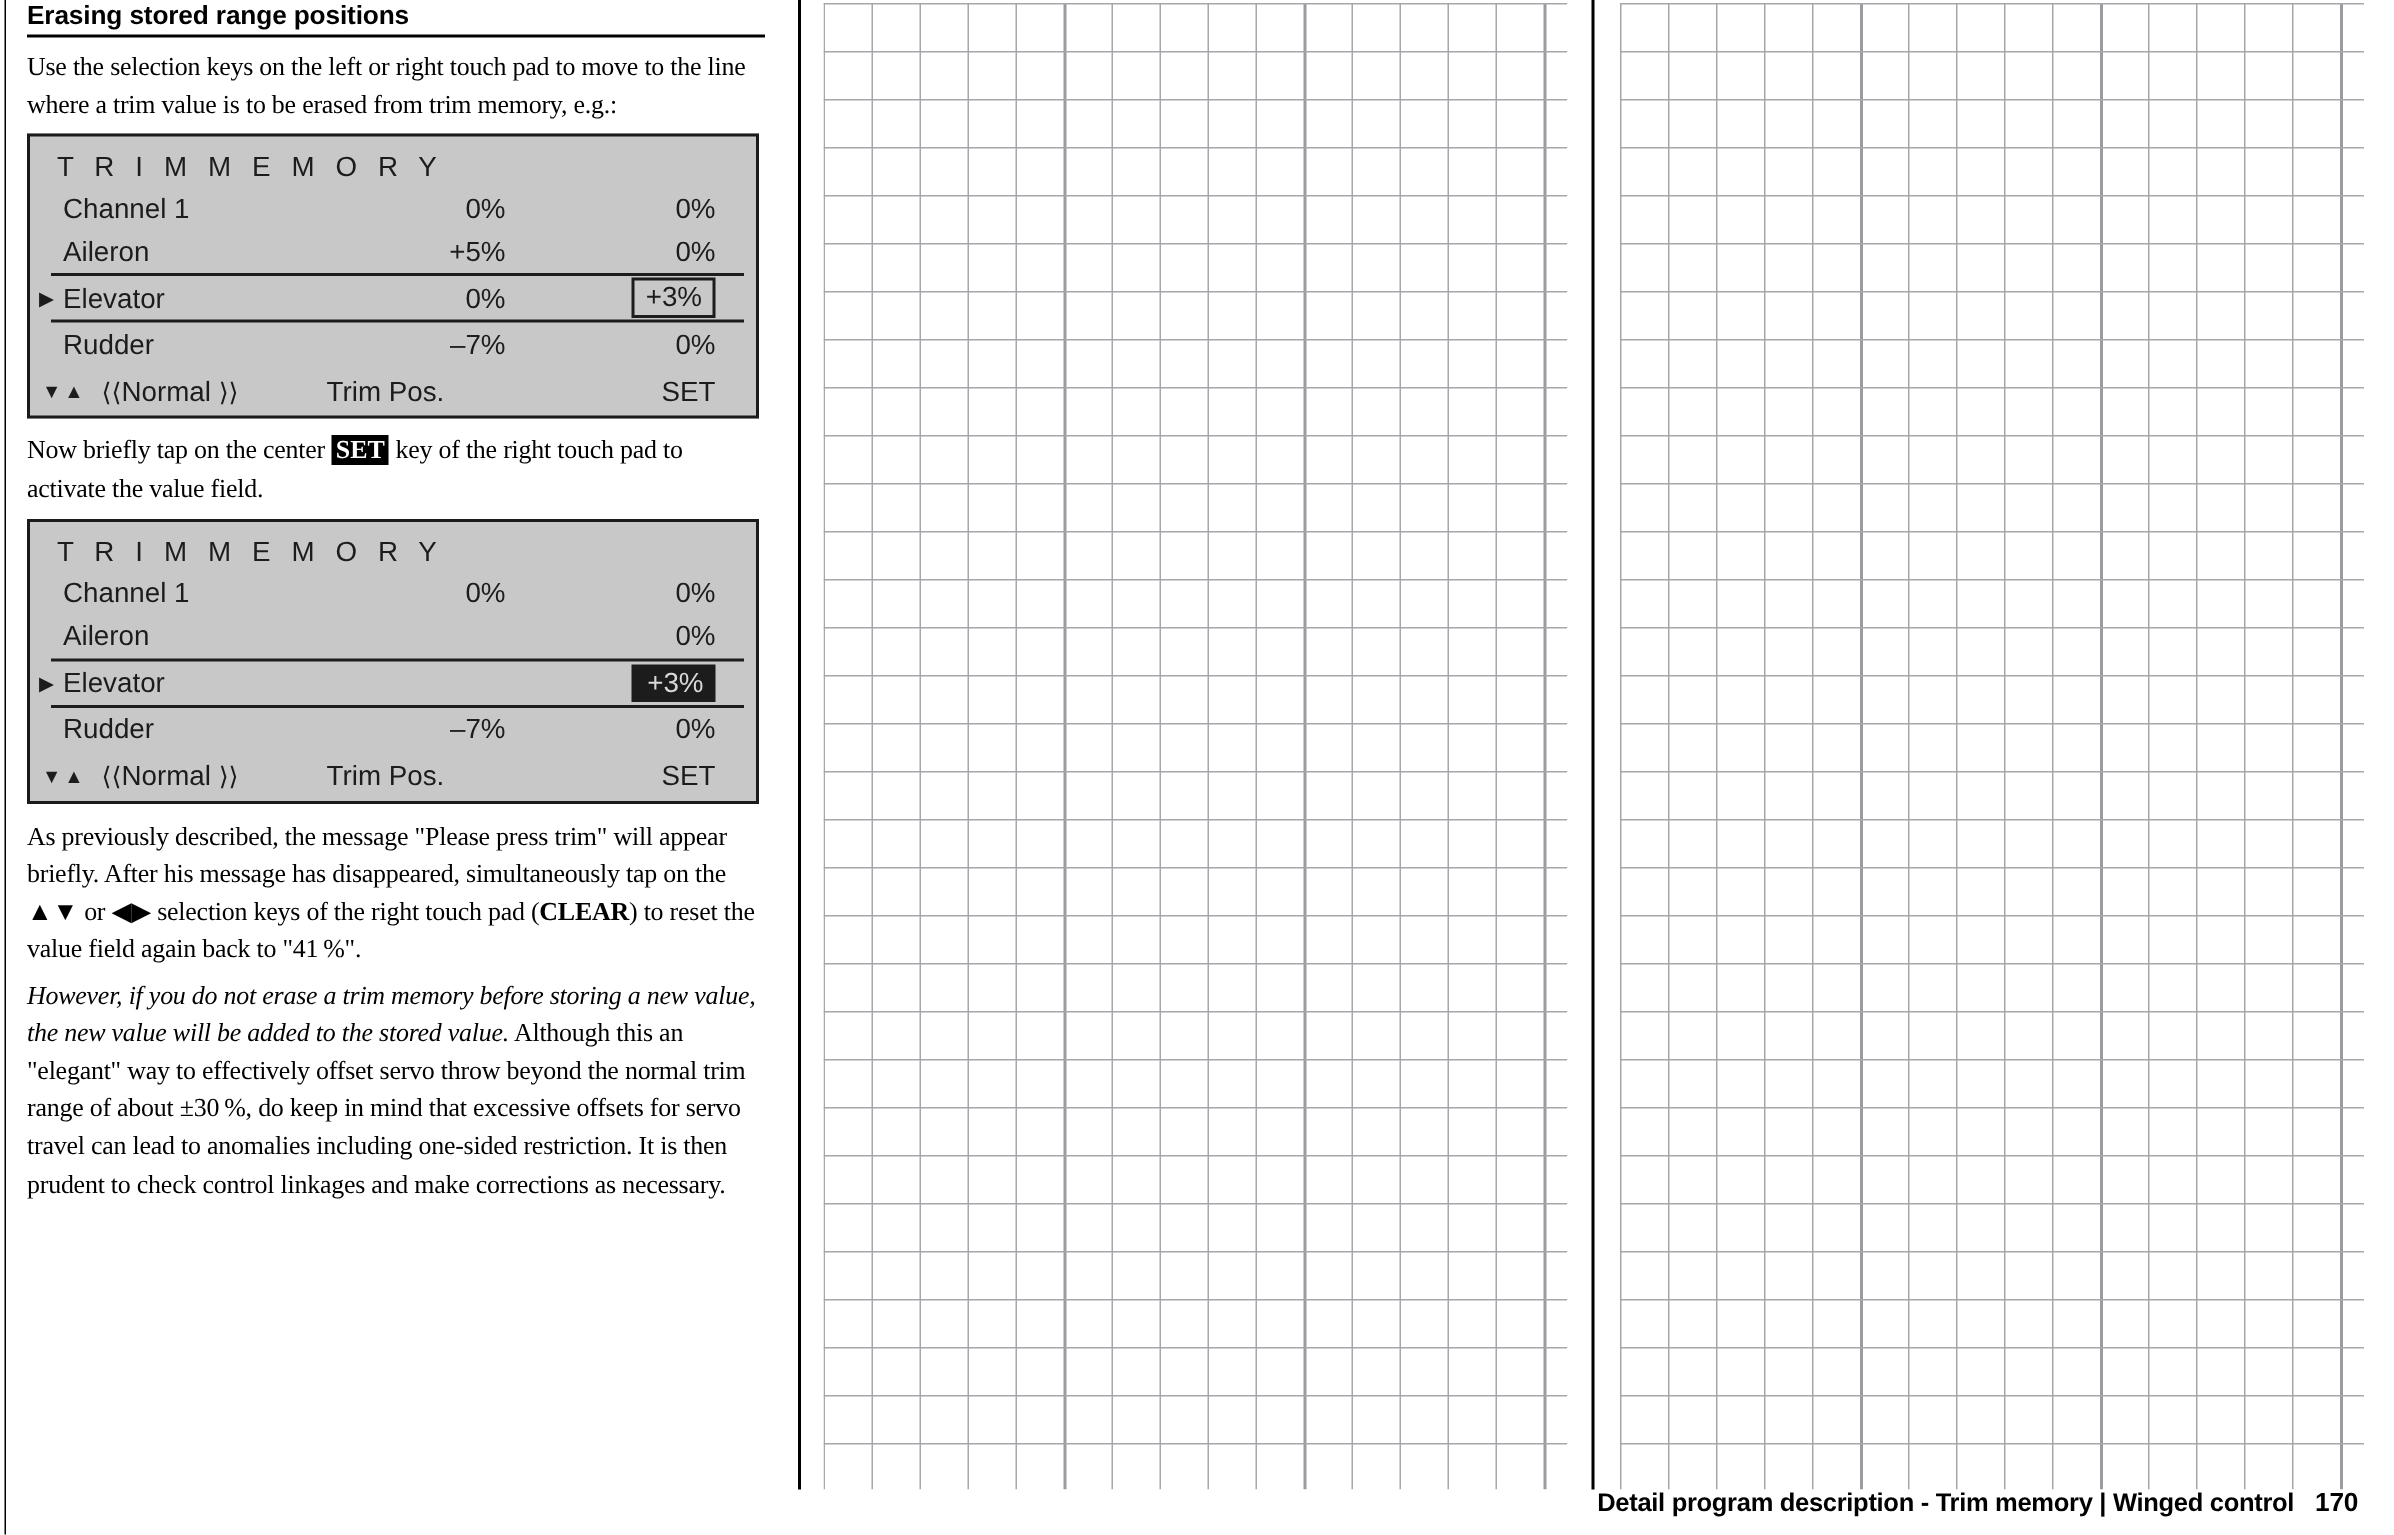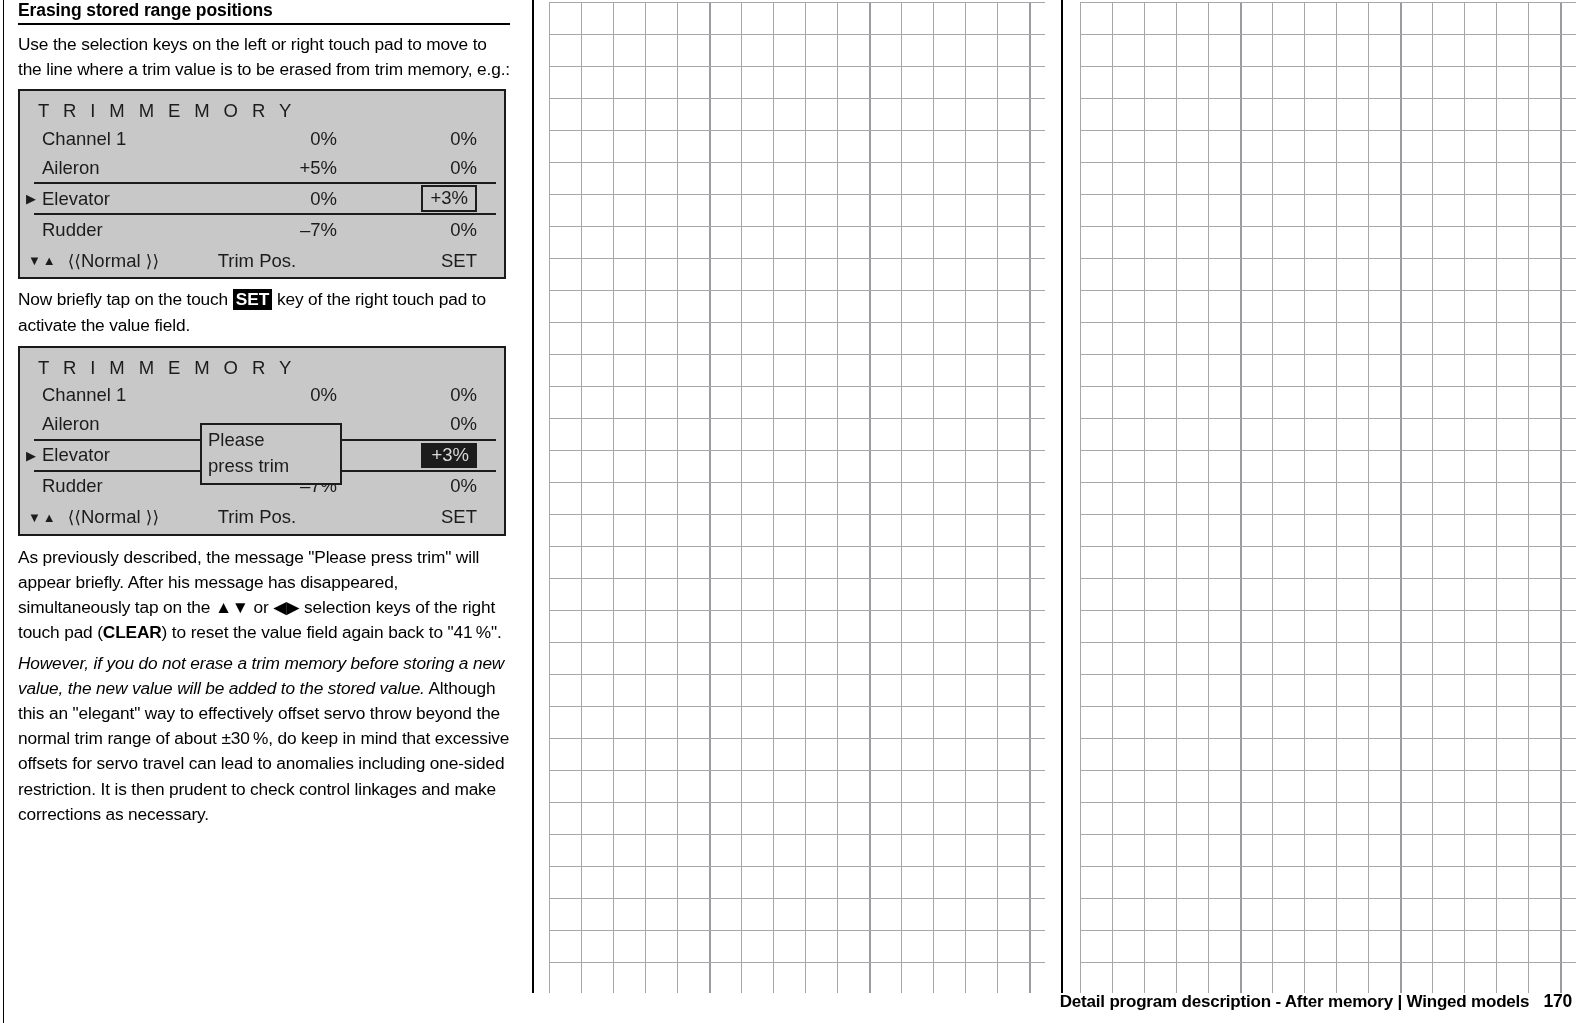--- a/index.html
+++ b/index.html
@@ -15,21 +15,21 @@
 
   
   .textcol{position:absolute;left:18px;top:0px;width:492px;}
   h1.sec-title{
     font-size:17.5px;font-weight:bold;margin:0;padding:0 0 3px 0;
     letter-spacing:-0.1px;line-height:20px;
   }
   .title-rule{height:2px;background:#000;margin:0 0 7px 0;width:492px;}
   p.body{
     font-size:17.3px;line-height:25.2px;margin:0 0 7px 0;
-    letter-spacing:-0.15px;text-align:left;
+    letter-spacing:-0.15px;text-align:left;font-family:Liberation Serif, serif;
   }
   p.body.tight{margin-bottom:5px;}
   .ital{font-style:italic;}
   .bold{font-weight:bold;}
   .inv{
     background:#000;color:#fff;font-weight:bold;padding:0 3px 1px 3px;
     letter-spacing:0px;
   }
   .nw{white-space:nowrap;}
 
@@ -140,21 +140,21 @@
     </div>
 
     <div class="lcd-foot">
       <span class="tri">▼▲</span>
       <span class="mode"><span class="chev">⟨⟨</span><span>Normal</span> <span class="chev">⟩⟩</span></span>
       <span class="trimpos">Trim Pos.</span>
       <span class="set">SET</span>
     </div>
   </div>
 
-  <p class="body tight"><span>Now briefly tap on the touch </span><span class="inv">SET</span><span> key of the right touch pad to activate the value field.</span></p>
+  <p class="body tight"><span>Now briefly tap on the center </span><span class="inv">SET</span><span> key of the right touch pad to activate the value field.</span></p>
 
   <div class="lcd" style="margin:8px 0 9px 0;">
     <div class="lcd-head">T R I M     M E M O R Y</div>
 
     <div class="lcd-row">
       <span class="marker"></span>
       <span class="lbl">Channel 1</span>
       <span class="v1">0%</span>
       <span class="v2">0%</span>
     </div>
@@ -184,24 +184,20 @@
       <span class="v2">0%</span>
     </div>
 
     <div class="lcd-foot">
       <span class="tri">▼▲</span>
       <span class="mode"><span class="chev">⟨⟨</span><span>Normal</span> <span class="chev">⟩⟩</span></span>
       <span class="trimpos">Trim Pos.</span>
       <span class="set">SET</span>
     </div>
 
-    <div class="popup" style="left:180px;top:75px;width:142px;height:62px;">
-      <div>Please</div>
-      <div>press trim</div>
-    </div>
   </div>
 
   <p class="body tight"><span>As previously described, the message "Please press trim" will appear briefly. After his message has disappeared, simultaneously tap on the </span><span class="nw">▲▼</span><span> or </span><span class="nw">◀▶</span><span> selection keys of the right touch pad (</span><span class="bold">CLEAR</span><span>) to reset the value field again back to "41 %".</span></p>
 
   <p class="body"><span class="ital">However, if you do not erase a trim memory before storing a new value, the new value will be added to the stored value.</span><span> Although this an "elegant" way to effectively offset servo throw beyond the normal trim range of about ±30 %, do keep in mind that excessive offsets for servo travel can lead to anomalies including one-sided restriction. It is then prudent to check control linkages and make corrections as necessary.</span></p>
 
 </div>
 
 <div class="gridwrap" id="grid-left" style="left: 549px; top: 2px; width: 496px; height: 991px;">
     <div class="vline" style="left: 0px; width: 1px; background: rgb(166, 166, 171);"></div>
@@ -296,14 +292,14 @@
     <div class="hline" style="top: 768px; height: 1px; background: rgb(166, 166, 171);"></div>
     <div class="hline" style="top: 800px; height: 1px; background: rgb(166, 166, 171);"></div>
     <div class="hline" style="top: 832px; height: 1px; background: rgb(166, 166, 171);"></div>
     <div class="hline" style="top: 864px; height: 1px; background: rgb(166, 166, 171);"></div>
     <div class="hline" style="top: 896px; height: 1px; background: rgb(166, 166, 171);"></div>
     <div class="hline" style="top: 928px; height: 1px; background: rgb(166, 166, 171);"></div>
     <div class="hline" style="top: 960px; height: 1px; background: rgb(166, 166, 171);"></div>
   </div>
 
 <div class="footer">
-  <span>Detail program description - After memory | Winged models</span><span class="pg">170</span>
+  <span>Detail program description - Trim memory | Winged control</span><span class="pg">170</span>
 </div>
 
 </body></html>

